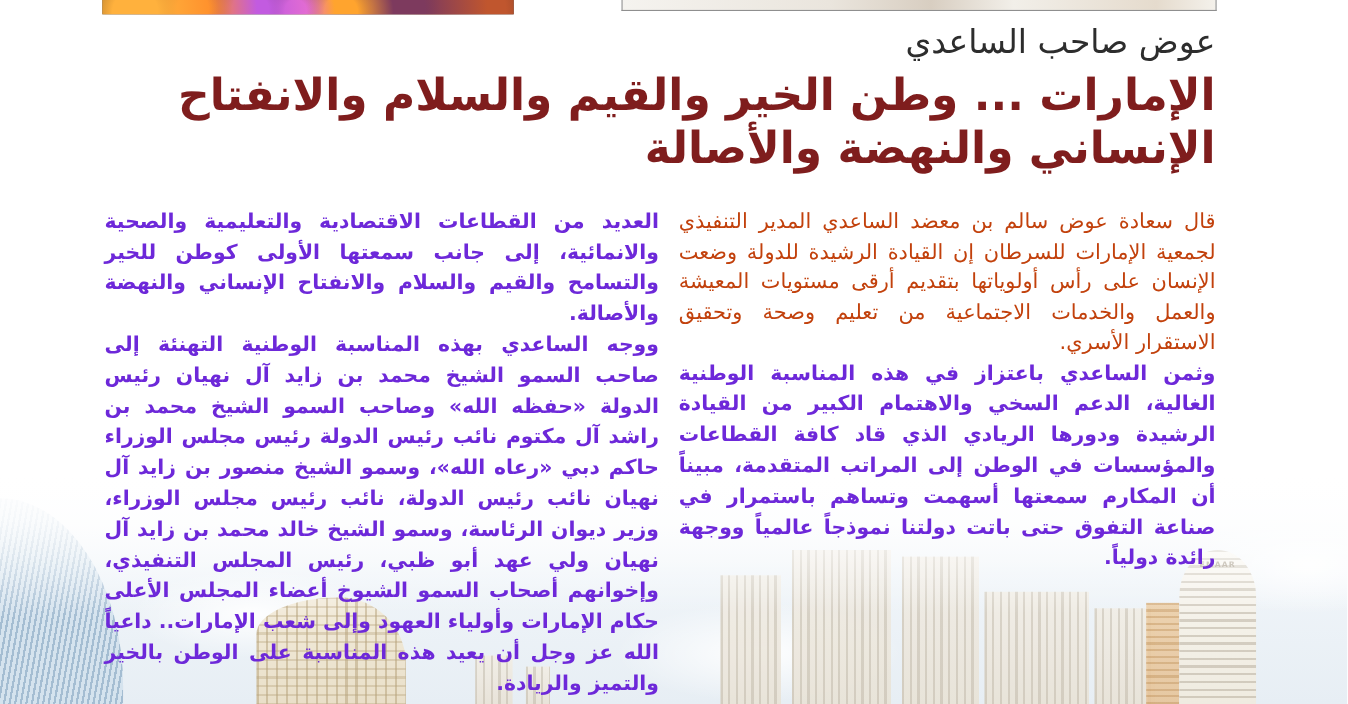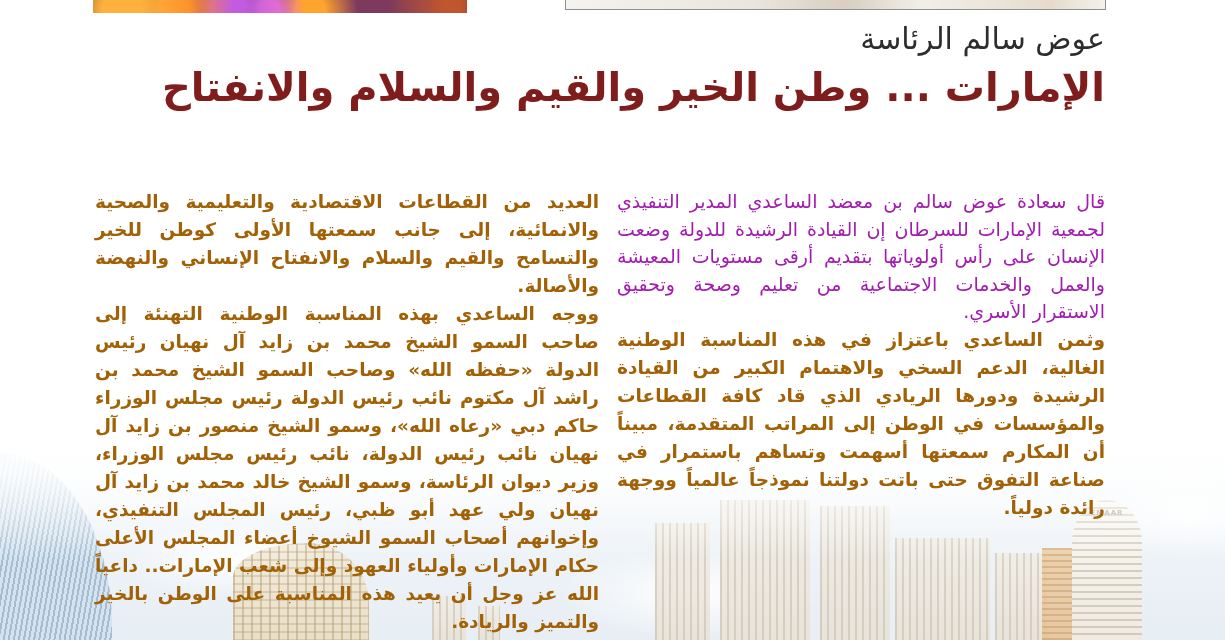--- a/index.html
+++ b/index.html
@@ -43,22 +43,22 @@
 
   
   .article {
     position:absolute; top:188px; left:95px; width:1010px;
     display:flex; direction:rtl; gap:18px; z-index:2;
   }
   .col { direction:rtl; text-align:justify; }
   .col-right { width:488px; }
   .col-left  { width:504px; }
   .article p { margin:0; }
-  p.lead  { font-size:19px;  line-height:27.5px; color:#a21caf; font-weight:normal; }
-  p.naskh { font-size:18.5px; line-height:28px;  color:#a16207; font-weight:bold; }
+  p.lead  { font-size:19px;  line-height:27.5px; color:#c2410c; font-weight:normal; }
+  p.naskh { font-size:18.5px; line-height:28px;  color:#6d28d9; font-weight:bold; }
   p.cont  { text-align-last: justify; }
 
   
   #skyline { position:absolute; left:0; top:428px; width:1225px; height:212px; z-index:1; }
   .sky {
     position:absolute; inset:0;
     background:linear-gradient(to bottom, rgba(233,240,246,0) 0%, rgba(233,240,246,.7) 45%, #e7eef4 100%);
   }
   .cloud { position:absolute; border-radius:50%; background:radial-gradient(closest-side, rgba(255,255,255,.95), rgba(255,255,255,0)); }
   .cloud.c1 { left:1080px; top:40px; width:220px; height:90px; }
@@ -120,24 +120,25 @@
   }
 </style>
 </head>
 <body>
 
 <div id="page">
 
   <div class="top-left-photo"></div>
   <div class="top-right-photo"></div>
 
-  <div class="byline">عوض سالم الرئاسة</div>
+  <div class="byline">عوض صاحب الساعدي</div>
 
   <div class="headline">
     <div>الإمارات ... وطن الخير والقيم والسلام والانفتاح</div>
+    <div>الإنساني والنهضة والأصالة</div>
   </div>
 
   <div class="article">
     <div class="col col-right">
       <p class="lead">قال سعادة عوض سالم بن معضد الساعدي المدير التنفيذي لجمعية الإمارات للسرطان إن القيادة الرشيدة للدولة وضعت الإنسان على رأس أولوياتها بتقديم أرقى مستويات المعيشة والعمل والخدمات الاجتماعية من تعليم وصحة وتحقيق الاستقرار الأسري.</p>
       <p class="naskh">وثمن الساعدي باعتزاز في هذه المناسبة الوطنية الغالية، الدعم السخي والاهتمام الكبير من القيادة الرشيدة ودورها الريادي الذي قاد كافة القطاعات والمؤسسات في الوطن إلى المراتب المتقدمة، مبيناً أن المكارم سمعتها أسهمت وتساهم باستمرار في صناعة التفوق حتى باتت دولتنا نموذجاً عالمياً ووجهة رائدة دولياً.</p>
     </div>
     <div class="col col-left">
       <p class="naskh">العديد من القطاعات الاقتصادية والتعليمية والصحية والانمائية، إلى جانب سمعتها الأولى كوطن للخير والتسامح والقيم والسلام والانفتاح الإنساني والنهضة والأصالة.</p>
       <p class="naskh">ووجه الساعدي بهذه المناسبة الوطنية التهنئة إلى صاحب السمو الشيخ محمد بن زايد آل نهيان رئيس الدولة «حفظه الله» وصاحب السمو الشيخ محمد بن راشد آل مكتوم نائب رئيس الدولة رئيس مجلس الوزراء حاكم دبي «رعاه الله»، وسمو الشيخ منصور بن زايد آل نهيان نائب رئيس الدولة، نائب رئيس مجلس الوزراء، وزير ديوان الرئاسة، وسمو الشيخ خالد محمد بن زايد آل نهيان ولي عهد أبو ظبي، رئيس المجلس التنفيذي، وإخوانهم أصحاب السمو الشيوخ أعضاء المجلس الأعلى حكام الإمارات وأولياء العهود وإلى شعب الإمارات.. داعياً الله عز وجل أن يعيد هذه المناسبة على الوطن بالخير والتميز والريادة.</p>

